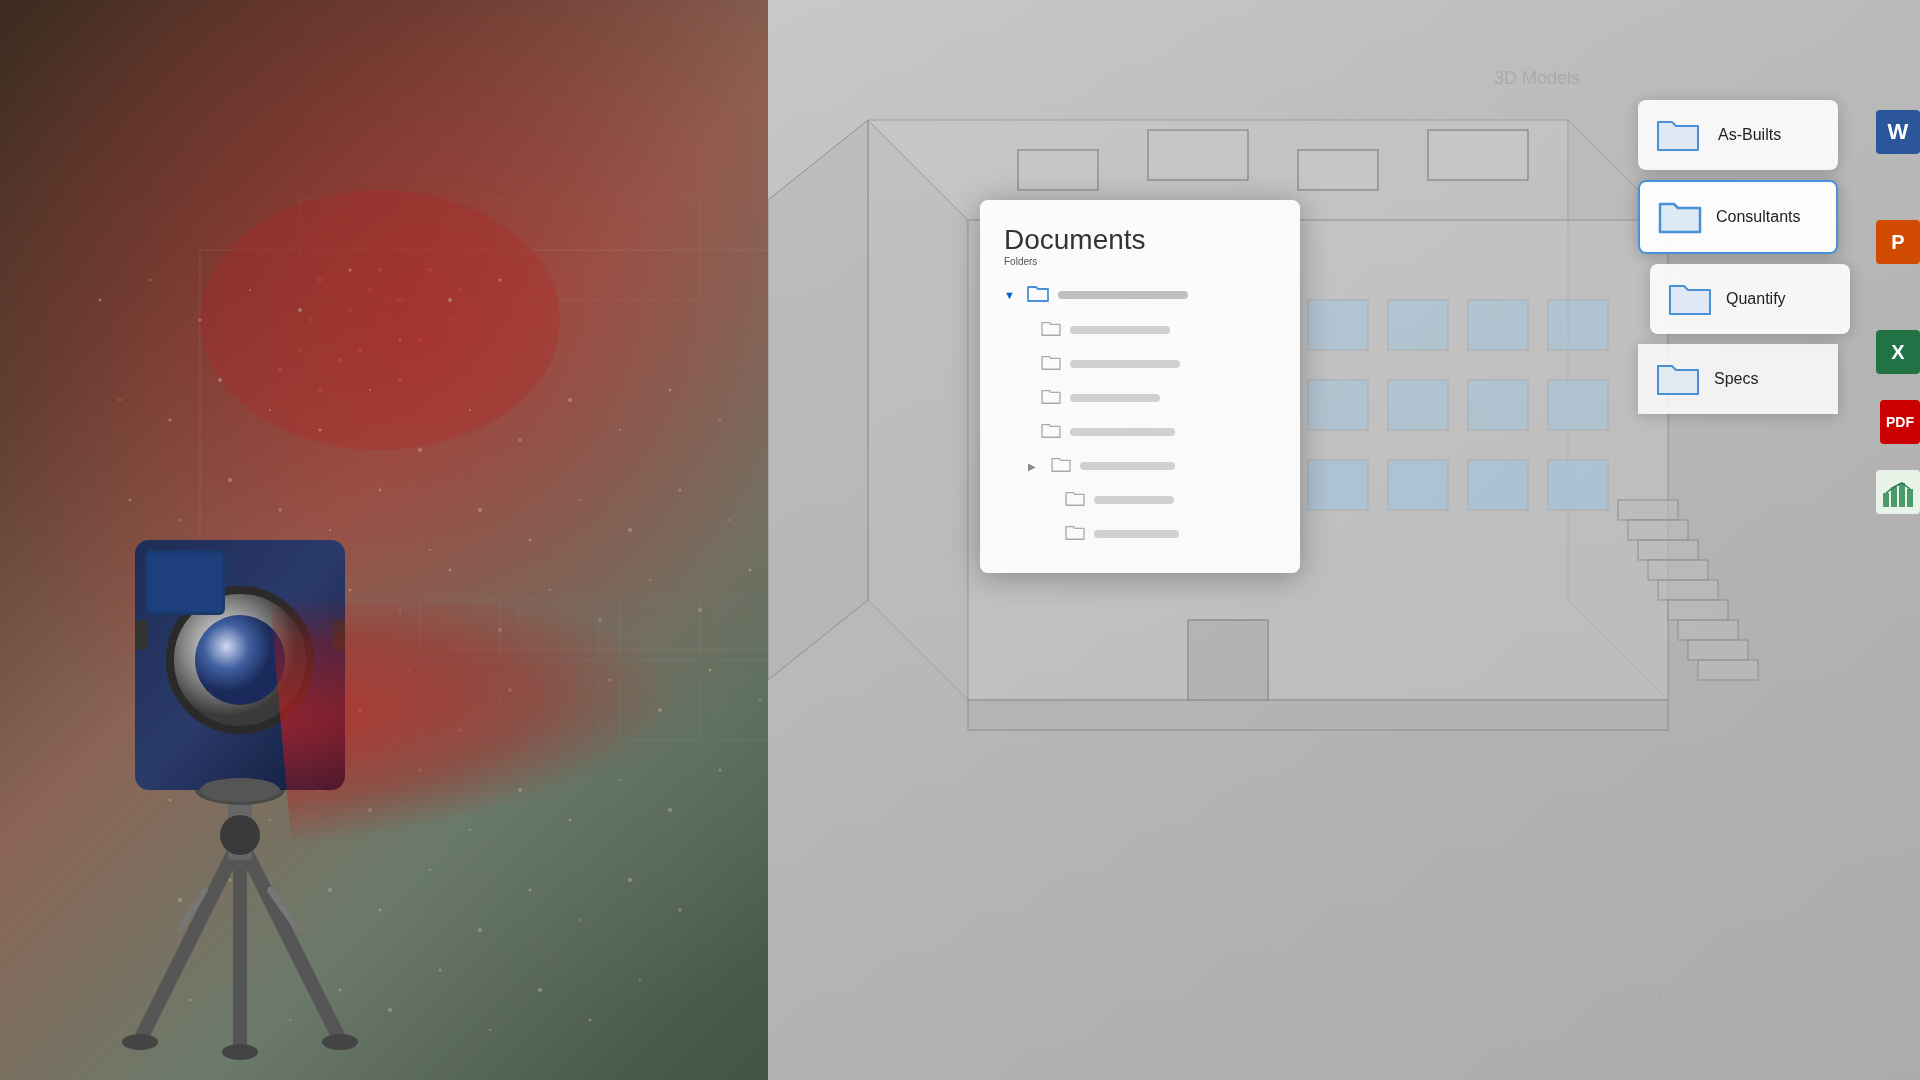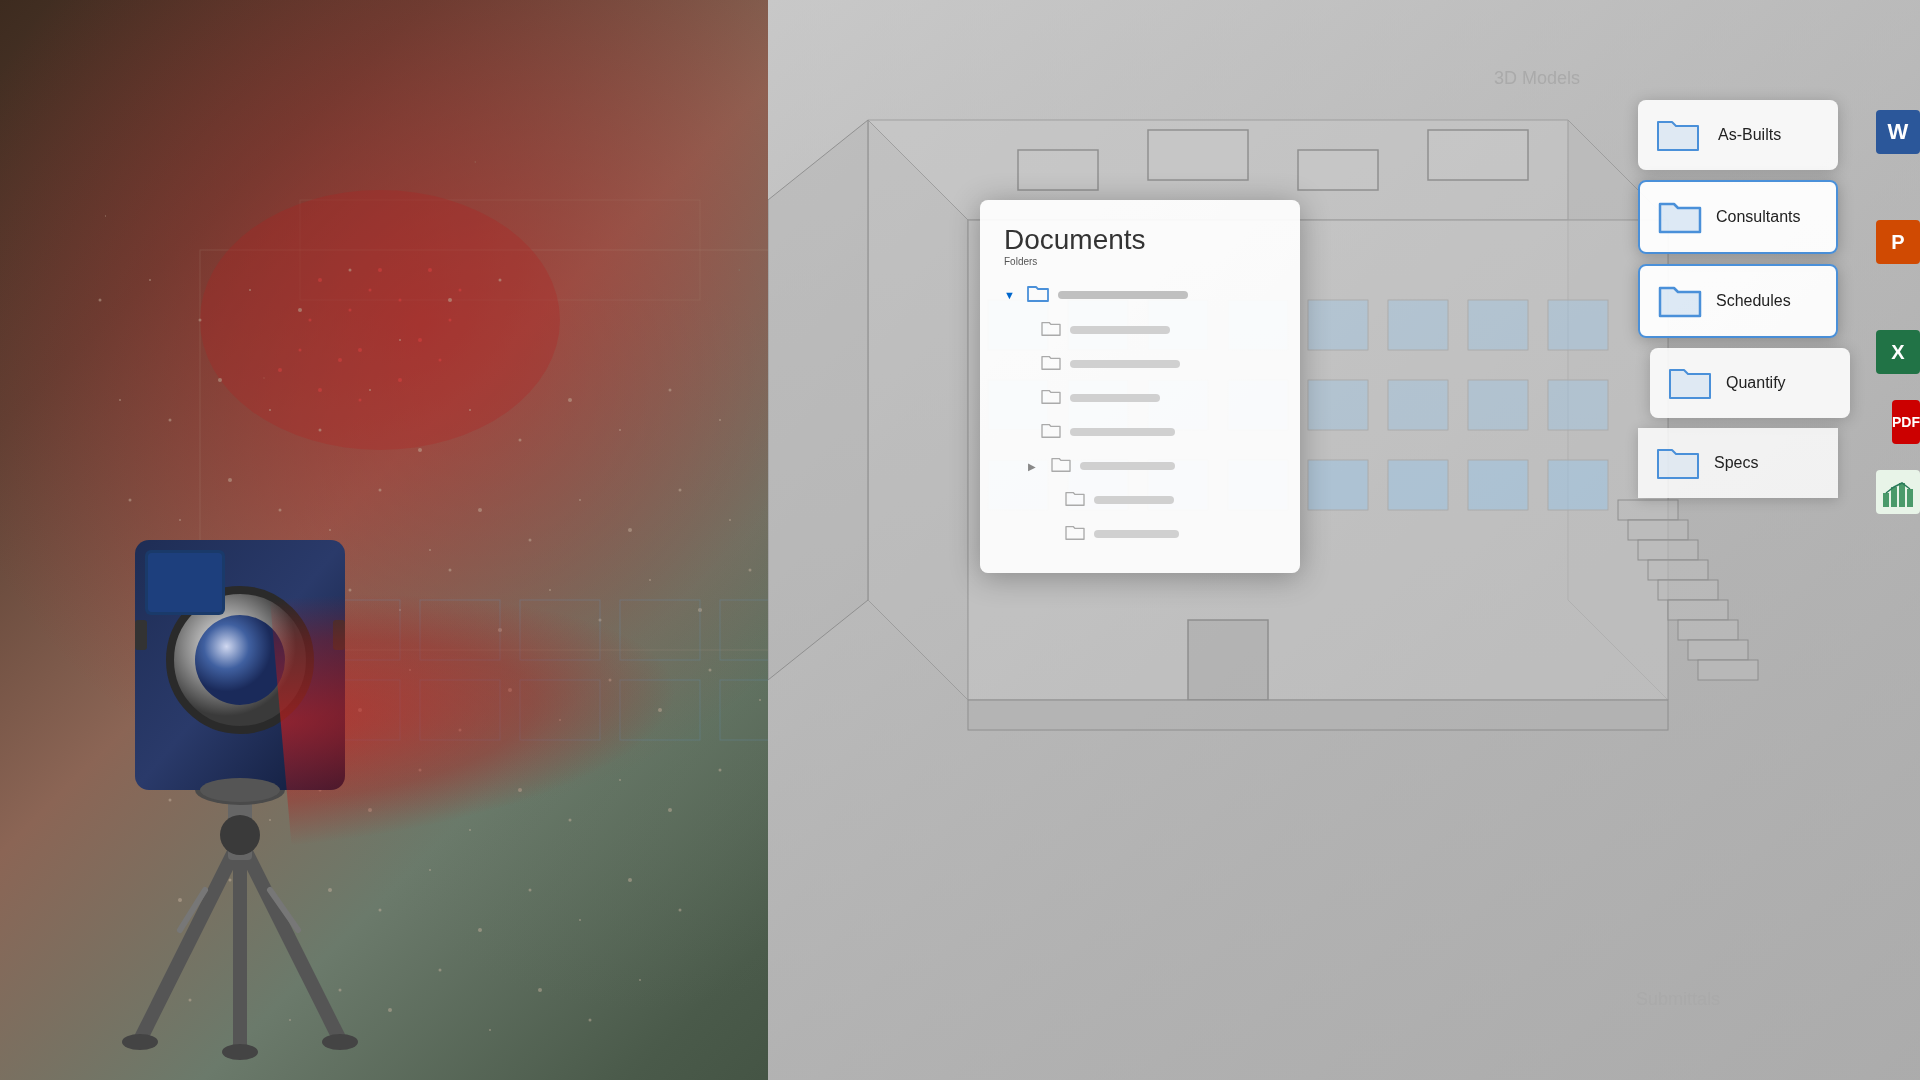--- a/index.html
+++ b/index.html
@@ -197,21 +197,21 @@
       align-items: center;
       justify-content: center;
     }
 
     
     .icon-pdf {
       background: #cc0000;
       color: white;
       font-weight: bold;
       font-size: 14px;
-      width: 28px;
+      width: 40px;
       height: 44px;
       border-radius: 4px;
       display: flex;
       align-items: center;
       justify-content: center;
     }
 
     
     .icon-chart {
       background: #e8f4e8;
@@ -627,28 +627,20 @@
         <path d="M2 8 h14 l4 4 h22 v24 H2 z" fill="rgba(200,220,240,0.6)" stroke="#4a90d9" stroke-width="2.5" stroke-linejoin="round"></path>
       </svg>
     </span>
     <span class="feature-card-label">Consultants</span>
   </div>
 
   <div style="position:absolute;right:-70px;top:120px;z-index:30;">
     <div class="icon-ppt">P</div>
   </div>
 
-  <div class="feature-card highlighted" style="width:200px;background:rgba(255,255,255,0.95);border:2px solid #4a90d9;border-radius:8px;padding:14px 18px;box-shadow:0 2px 15px rgba(0,0,0,0.25);display:flex;align-items:center;gap:14px;">
-    <span>
-      <svg width="44" height="38" viewBox="0 0 44 38">
-        <path d="M2 8 h14 l4 4 h22 v24 H2 z" fill="rgba(200,220,240,0.6)" stroke="#4a90d9" stroke-width="2.5" stroke-linejoin="round"></path>
-      </svg>
-    </span>
-    <span class="feature-card-label">Schedules</span>
-  </div>
 
   <div style="position:absolute;right:-70px;top:230px;z-index:30;">
     <div class="icon-excel">X</div>
   </div>
 
   <div style="position:absolute;right:-70px;top:300px;z-index:30;">
     <div class="icon-pdf">PDF</div>
   </div>
 
   <div style="position:absolute;right:-70px;top:370px;z-index:30;">

